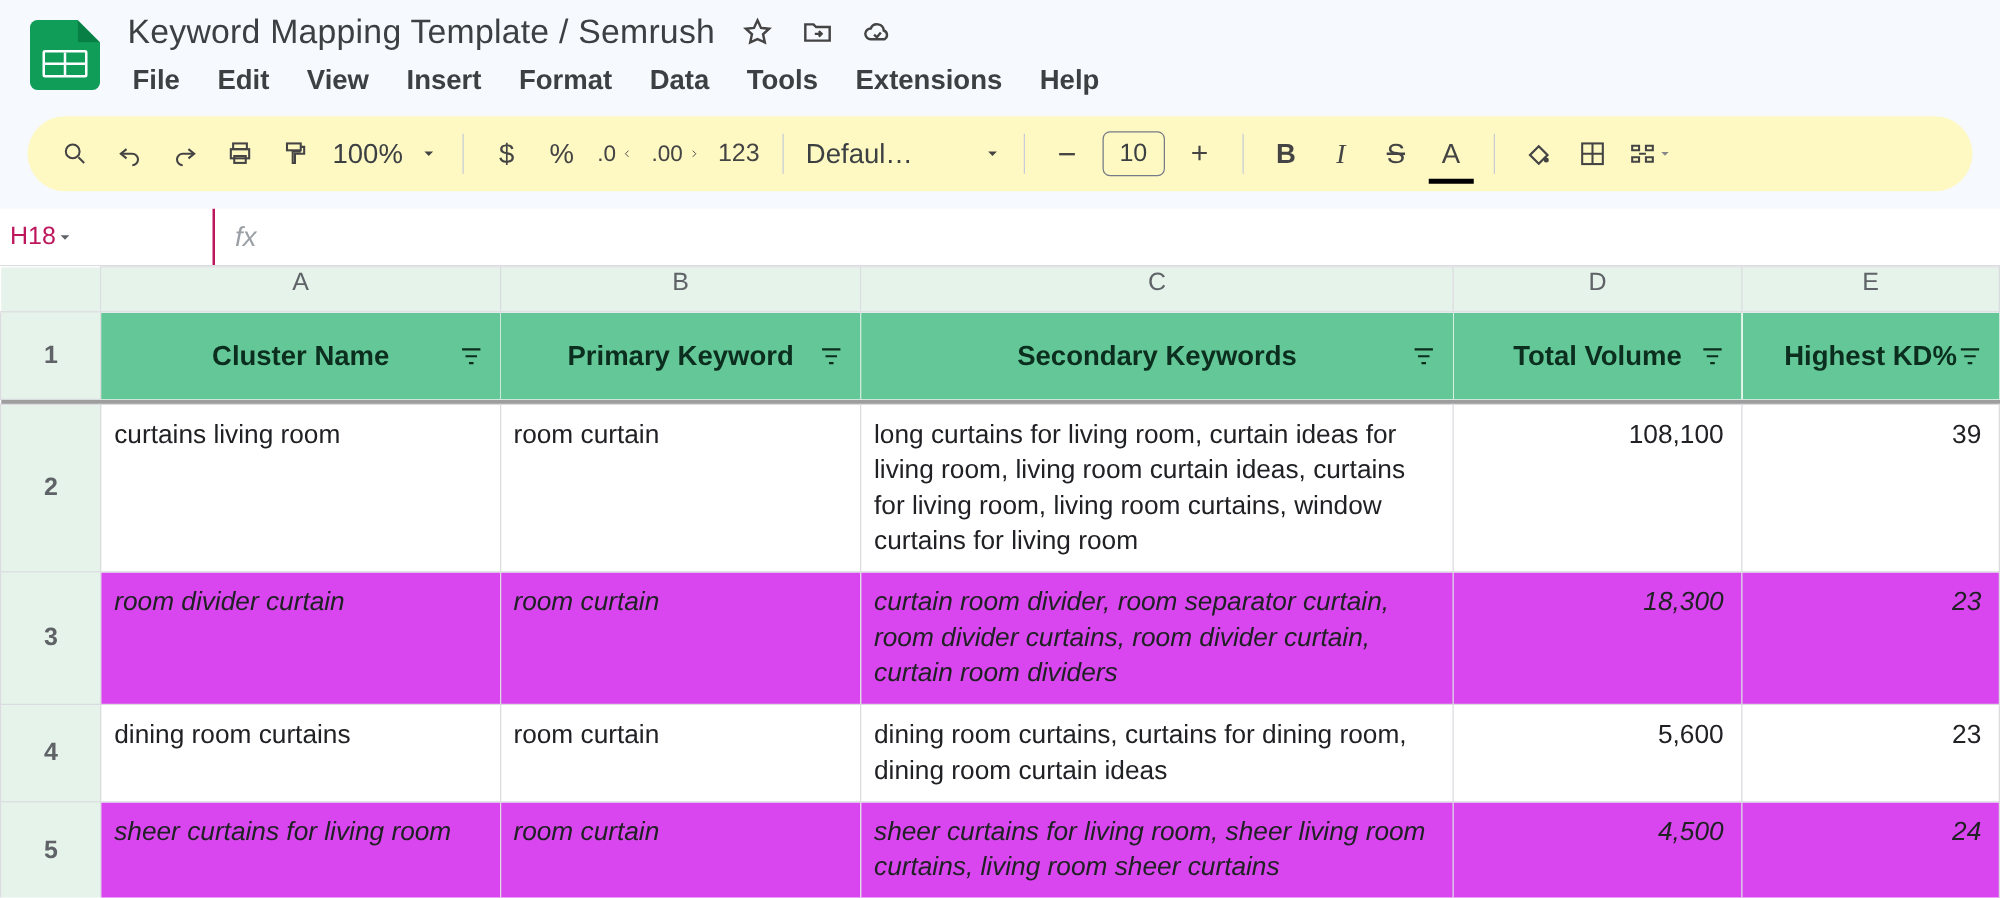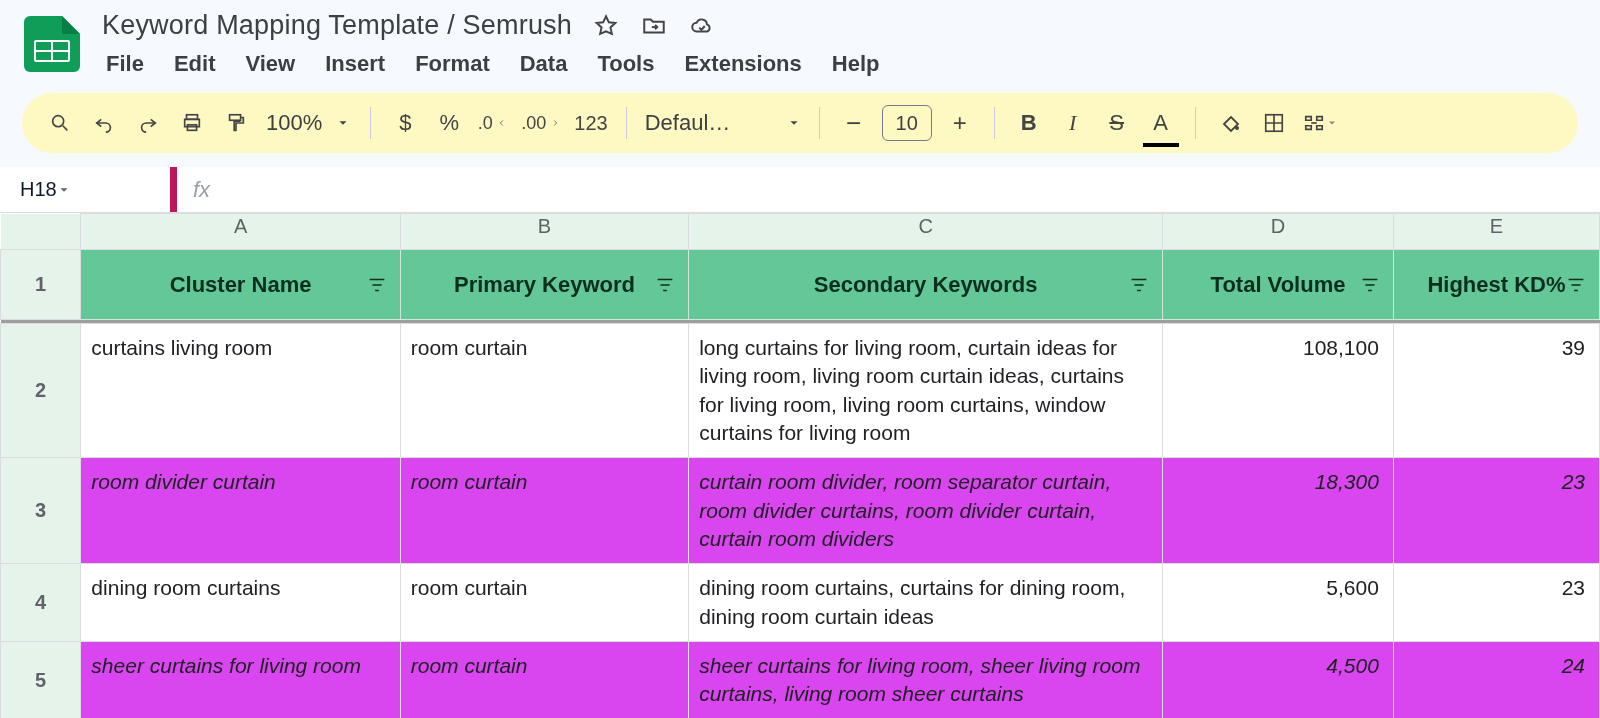--- a/index.html
+++ b/index.html
@@ -81,22 +81,22 @@
     height:36px; width:50px; display:flex; align-items:center; justify-content:center;
     font-size:20px; color:#3c4043; margin:0 4px;
   }
   .bold { font-weight:700; font-size:22px;}
   .ital { font-style:italic; font-family: Georgia, serif; font-size:22px;}
   .strike { text-decoration:line-through; font-size:22px;}
   .textcolor { position:relative; font-size:22px;}
   .textcolor::after { content:""; position:absolute; left:2px; right:2px; bottom:-4px; height:4px; background:#000;}
   
   .fxbar { display:flex; align-items:center; height:46px; border-bottom:1px solid #dadce0; background:#fff;}
-  .namebox { width:170px; padding:0 20px; font-size:20px; color:#0f172a; display:flex; align-items:center; }
-  .fx { padding:0 16px; font-style:italic; color:#9aa0a6; font-size:22px; border-left:7px solid #be185d; height:100%; display:flex; align-items:center;}
+  .namebox { width:170px; padding:0 8px; font-size:20px; color:#be185d; display:flex; align-items:center; }
+  .fx { padding:0 16px; font-style:italic; color:#9aa0a6; font-size:22px; border-left:2px solid #be185d; height:100%; display:flex; align-items:center;}
   
   .sheet { background:#fff; }
   table { border-collapse:collapse; width:100%; table-layout:fixed;}
   th, td { border:1px solid #dadce0; font-size:21px; vertical-align:top;}
   .col-rowhdr { width:78px;}
   .col-A { width:310px;}
   .col-B { width:280px;}
   .col-C { width:460px;}
   .col-D { width:224px;}
   .col-E { width:200px;}

